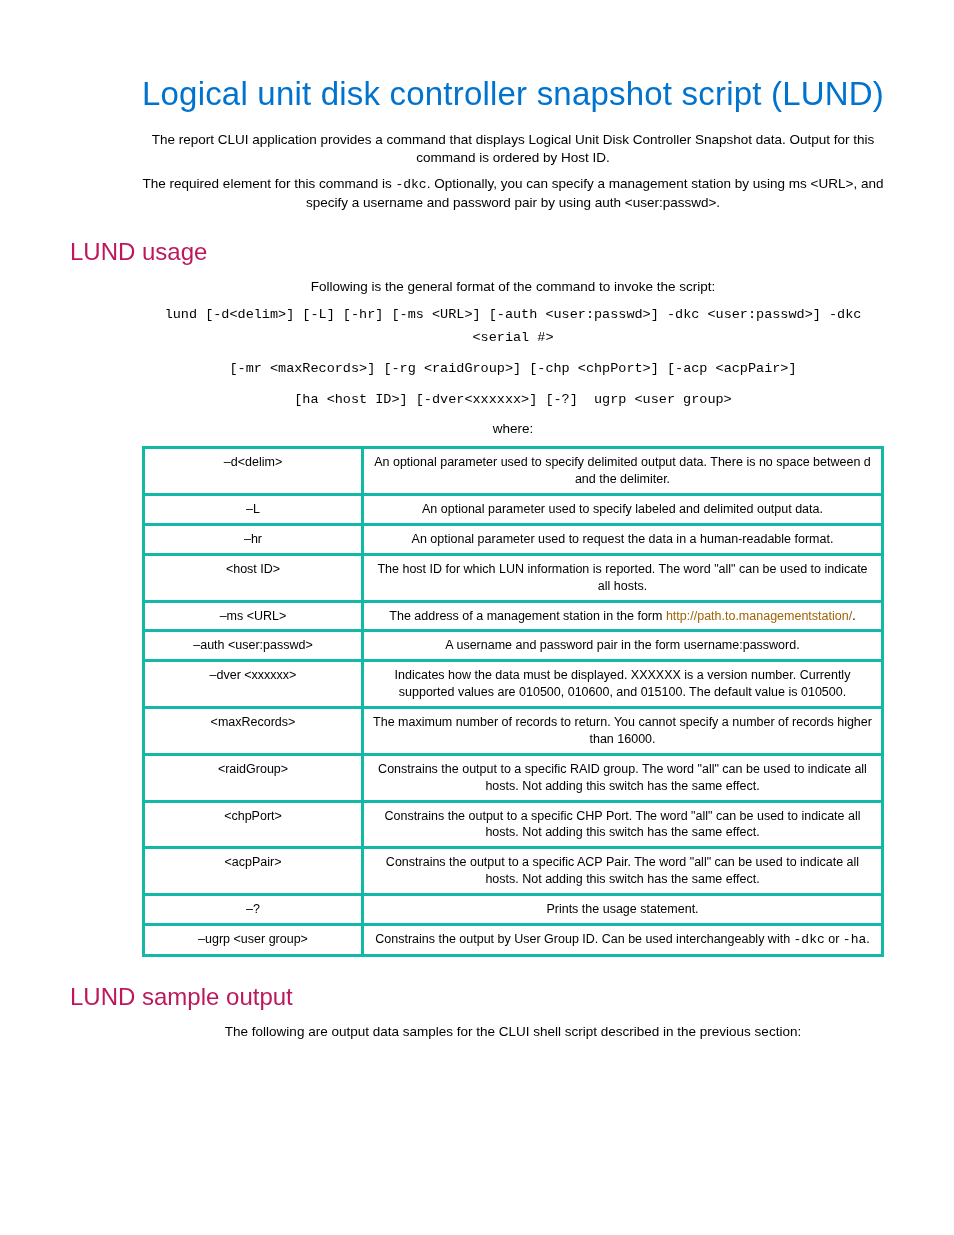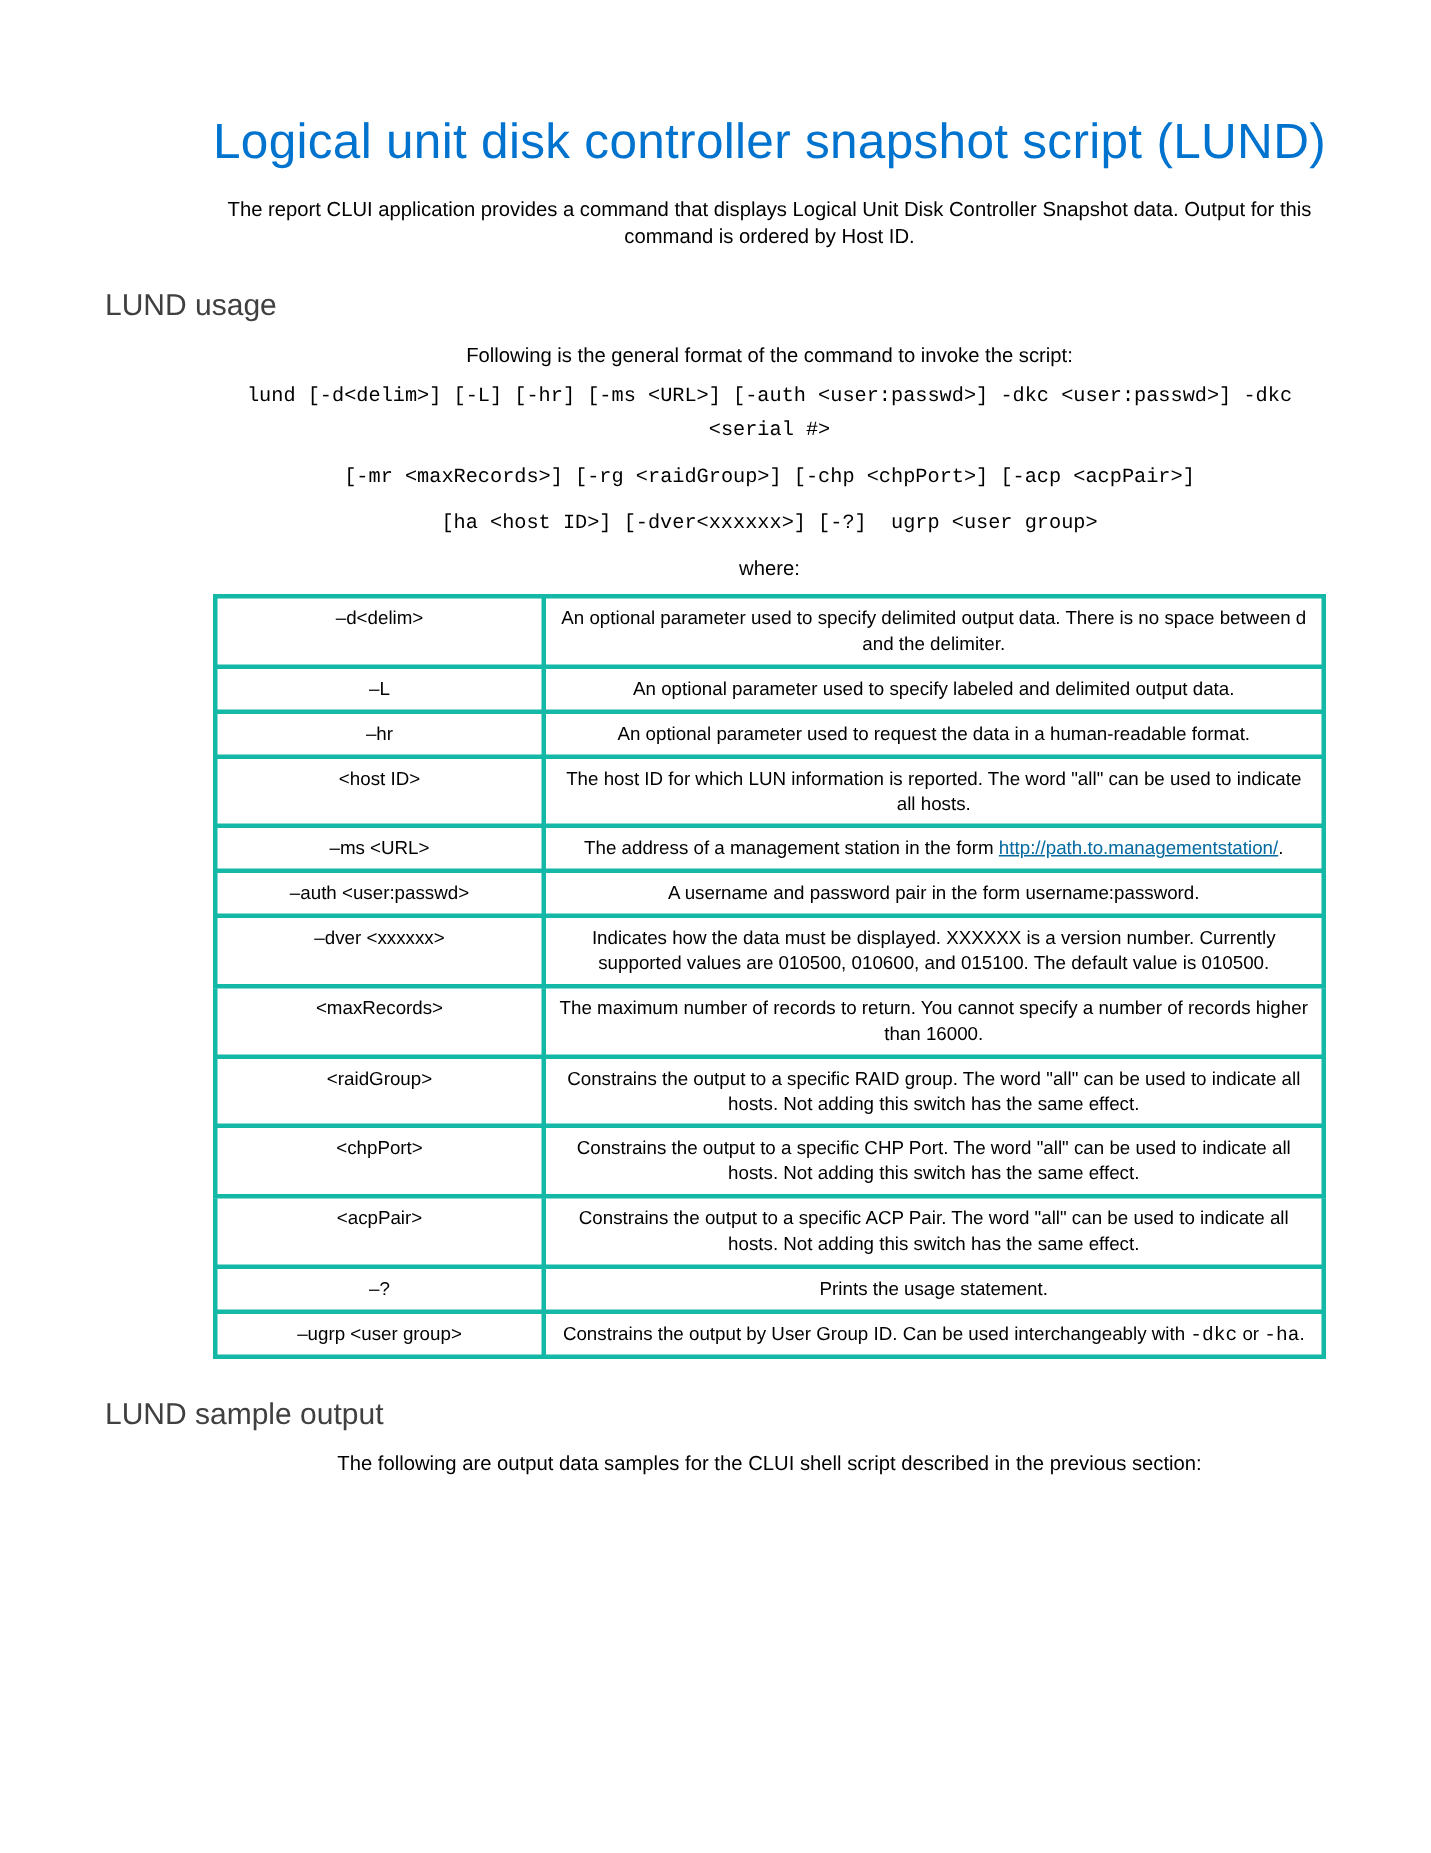--- a/index.html
+++ b/index.html
@@ -17,22 +17,22 @@
     font-weight: 300;
     color: #0073CF;
     font-size: 33px;
     margin: 22px 0 14px 0;
     letter-spacing: 0.2px;
     text-align: right;
   }
   h2 {
     font-family: "Segoe UI Light", "Helvetica Neue", Arial, sans-serif;
     font-weight: 300;
-    color: #404040;
-    font-size: 20px;
+    color: #be185d;
+    font-size: 24px;
     margin: 24px 0 10px 0;
   }
   .body-indent { margin-left: 72px; text-align: center; }
   p { margin: 8px 0; }
   code, .mono {
     font-family: "Courier New", Courier, monospace;
     font-size: 13px;
   }
   .codeblock {
     font-family: "Courier New", Courier, monospace;
@@ -47,31 +47,34 @@
     margin: 6px 0 0 0;
     font-size: 12.5px;
   }
   td {
     border: 3px solid #14b8a6;
     padding: 5px 8px;
     vertical-align: top;
     line-height: 1.35;
   }
   td:first-child { width: 200px; }
-  a.link { color: #0369a1; text-decoration: underline; }
+  a.link { color: #a16207; }
   .page-wrap { position: relative; min-height: 1235px; }
 </style>
 </head>
 <body>
 <div class="page-wrap">
 
 <h1>Logical unit disk controller snapshot script (LUND)</h1>
 
 <div class="body-indent">
   <p>The report CLUI application provides a command that displays Logical Unit Disk Controller Snapshot data. Output for this command is ordered by Host ID.</p>
+  <p>
+    <span>The required element for this command is </span><code>-dkc</code><span>. Optionally, you can specify a management station by using ms &lt;URL&gt;, and specify a username and password pair by using auth &lt;user:passwd&gt;.</span>
+  </p>
 </div>
 
 <h2>LUND usage</h2>
 
 <div class="body-indent">
   <p>Following is the general format of the command to invoke the script:</p>
   <div class="codeblock">lund [-d&lt;delim&gt;] [-L] [-hr] [-ms &lt;URL&gt;] [-auth &lt;user:passwd&gt;] -dkc &lt;user:passwd&gt;] -dkc &lt;serial #&gt;</div>
   <div class="codeblock">[-mr &lt;maxRecords&gt;] [-rg &lt;raidGroup&gt;] [-chp &lt;chpPort&gt;] [-acp &lt;acpPair&gt;]</div>
   <div class="codeblock">[ha &lt;host ID&gt;] [-dver&lt;xxxxxx&gt;] [-?]  ugrp &lt;user group&gt;</div>
   <p>where:</p>

